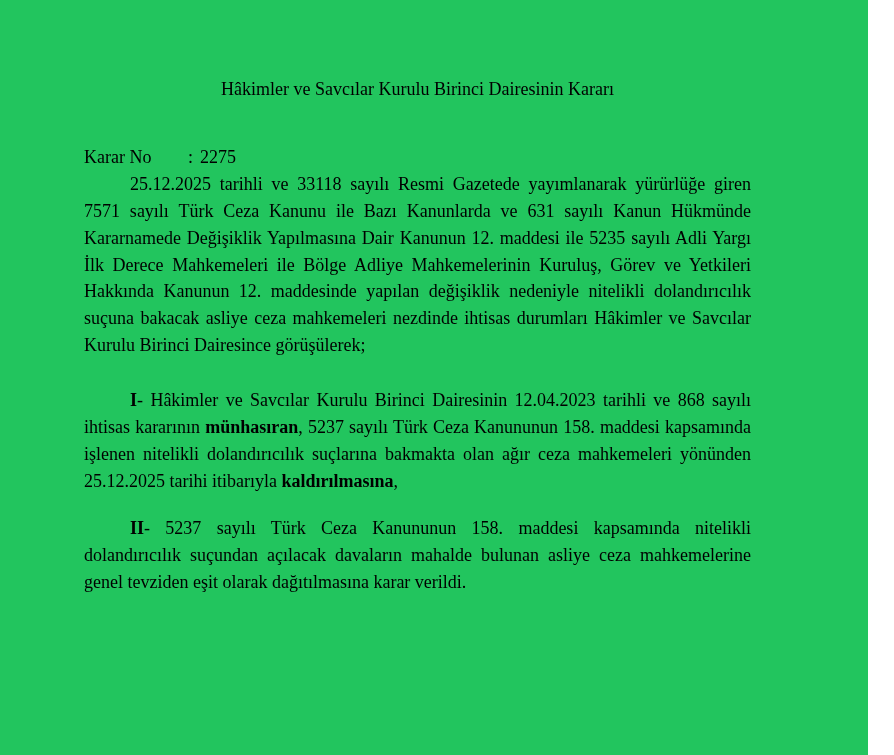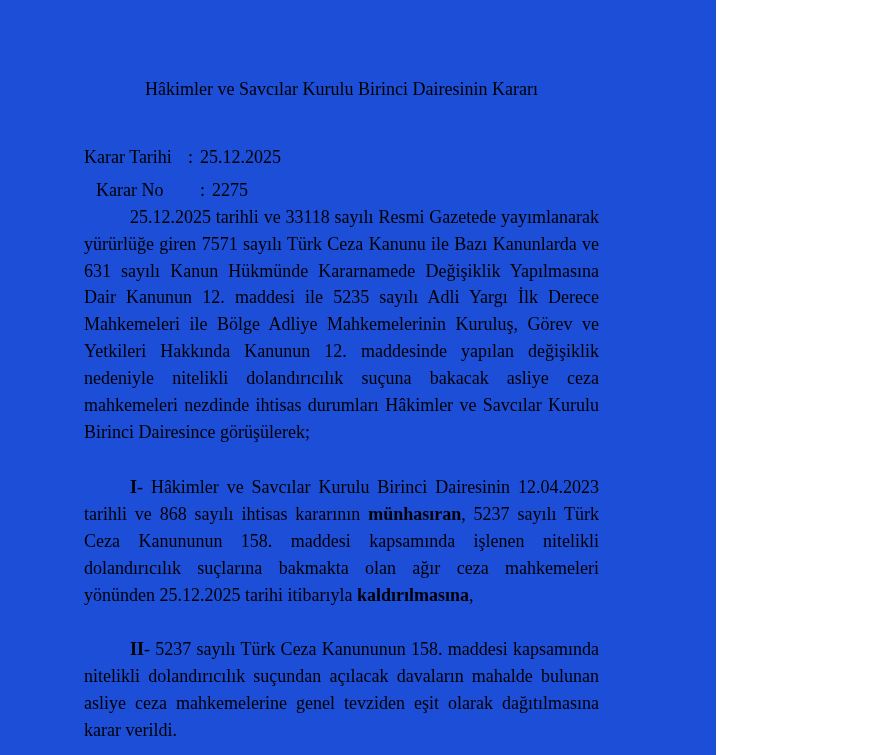--- a/index.html
+++ b/index.html
@@ -7,23 +7,23 @@
     padding: 0;
     background: #ffffff;
   }
   body {
     width: 894px;
     height: 755px;
     overflow: hidden;
   }
   .page {
     box-sizing: border-box;
-    width: 716px;
+    width: 868px;
     height: 755px;
-    background: #1d4ed8;
+    background: #22c55e;
     color: #000000;
     font-family: "Liberation Serif", "DejaVu Serif", serif;
     font-size: 18px;
     line-height: 26.9px;
     padding: 76px 117px 0 84px;
   }
   .doc-title {
     margin: 0;
     font-size: 18px;
     font-weight: normal;
@@ -50,34 +50,31 @@
     margin-right: 7px;
   }
   .body-para {
     margin: 0;
     text-align: justify;
     text-indent: 46px;
     line-height: 26.9px;
   }
   .para-1 { }
   .para-2 { margin-top: 28px; }
-  .para-3 { margin-top: 28px; }
+  .para-3 { margin-top: 20px; }
   .body-para b { font-weight: bold; }
 </style>
 </head>
 <body>
 
 <div class="page">
 
   <h1 class="doc-title">Hâkimler ve Savcılar Kurulu Birinci Dairesinin Kararı</h1>
 
   <div class="meta">
-    <div class="meta-line">
-      <span class="meta-label">Karar Tarihi</span><span class="meta-colon">:</span><span class="meta-value">25.12.2025</span>
-    </div>
     <div class="meta-line">
       <span class="meta-label">Karar No</span><span class="meta-colon">:</span><span class="meta-value">2275</span>
     </div>
   </div>
 
   <p class="body-para para-1"><span>25.12.2025 tarihli ve 33118 sayılı Resmi Gazetede yayımlanarak yürürlüğe giren 7571 sayılı Türk Ceza Kanunu ile Bazı Kanunlarda ve 631 sayılı Kanun Hükmünde Kararnamede Değişiklik Yapılmasına Dair Kanunun 12. maddesi ile 5235 sayılı Adli Yargı İlk Derece Mahkemeleri ile Bölge Adliye Mahkemelerinin Kuruluş, Görev ve Yetkileri Hakkında Kanunun 12. maddesinde yapılan değişiklik nedeniyle nitelikli dolandırıcılık suçuna bakacak asliye ceza mahkemeleri nezdinde ihtisas durumları Hâkimler ve Savcılar Kurulu Birinci Dairesince görüşülerek;</span></p>
 
   <p class="body-para para-2"><b>I</b><span>- Hâkimler ve Savcılar Kurulu Birinci Dairesinin 12.04.2023 tarihli ve 868 sayılı ihtisas kararının </span><b>münhasıran</b><span>, 5237 sayılı Türk Ceza Kanununun 158. maddesi kapsamında işlenen nitelikli dolandırıcılık suçlarına bakmakta olan ağır ceza mahkemeleri yönünden 25.12.2025 tarihi itibarıyla </span><b>kaldırılmasına</b><span>,</span></p>
 
   <p class="body-para para-3"><b>II</b><span>- 5237 sayılı Türk Ceza Kanununun 158. maddesi kapsamında nitelikli dolandırıcılık suçundan açılacak davaların mahalde bulunan asliye ceza mahkemelerine genel tevziden eşit olarak dağıtılmasına karar verildi.</span></p>

